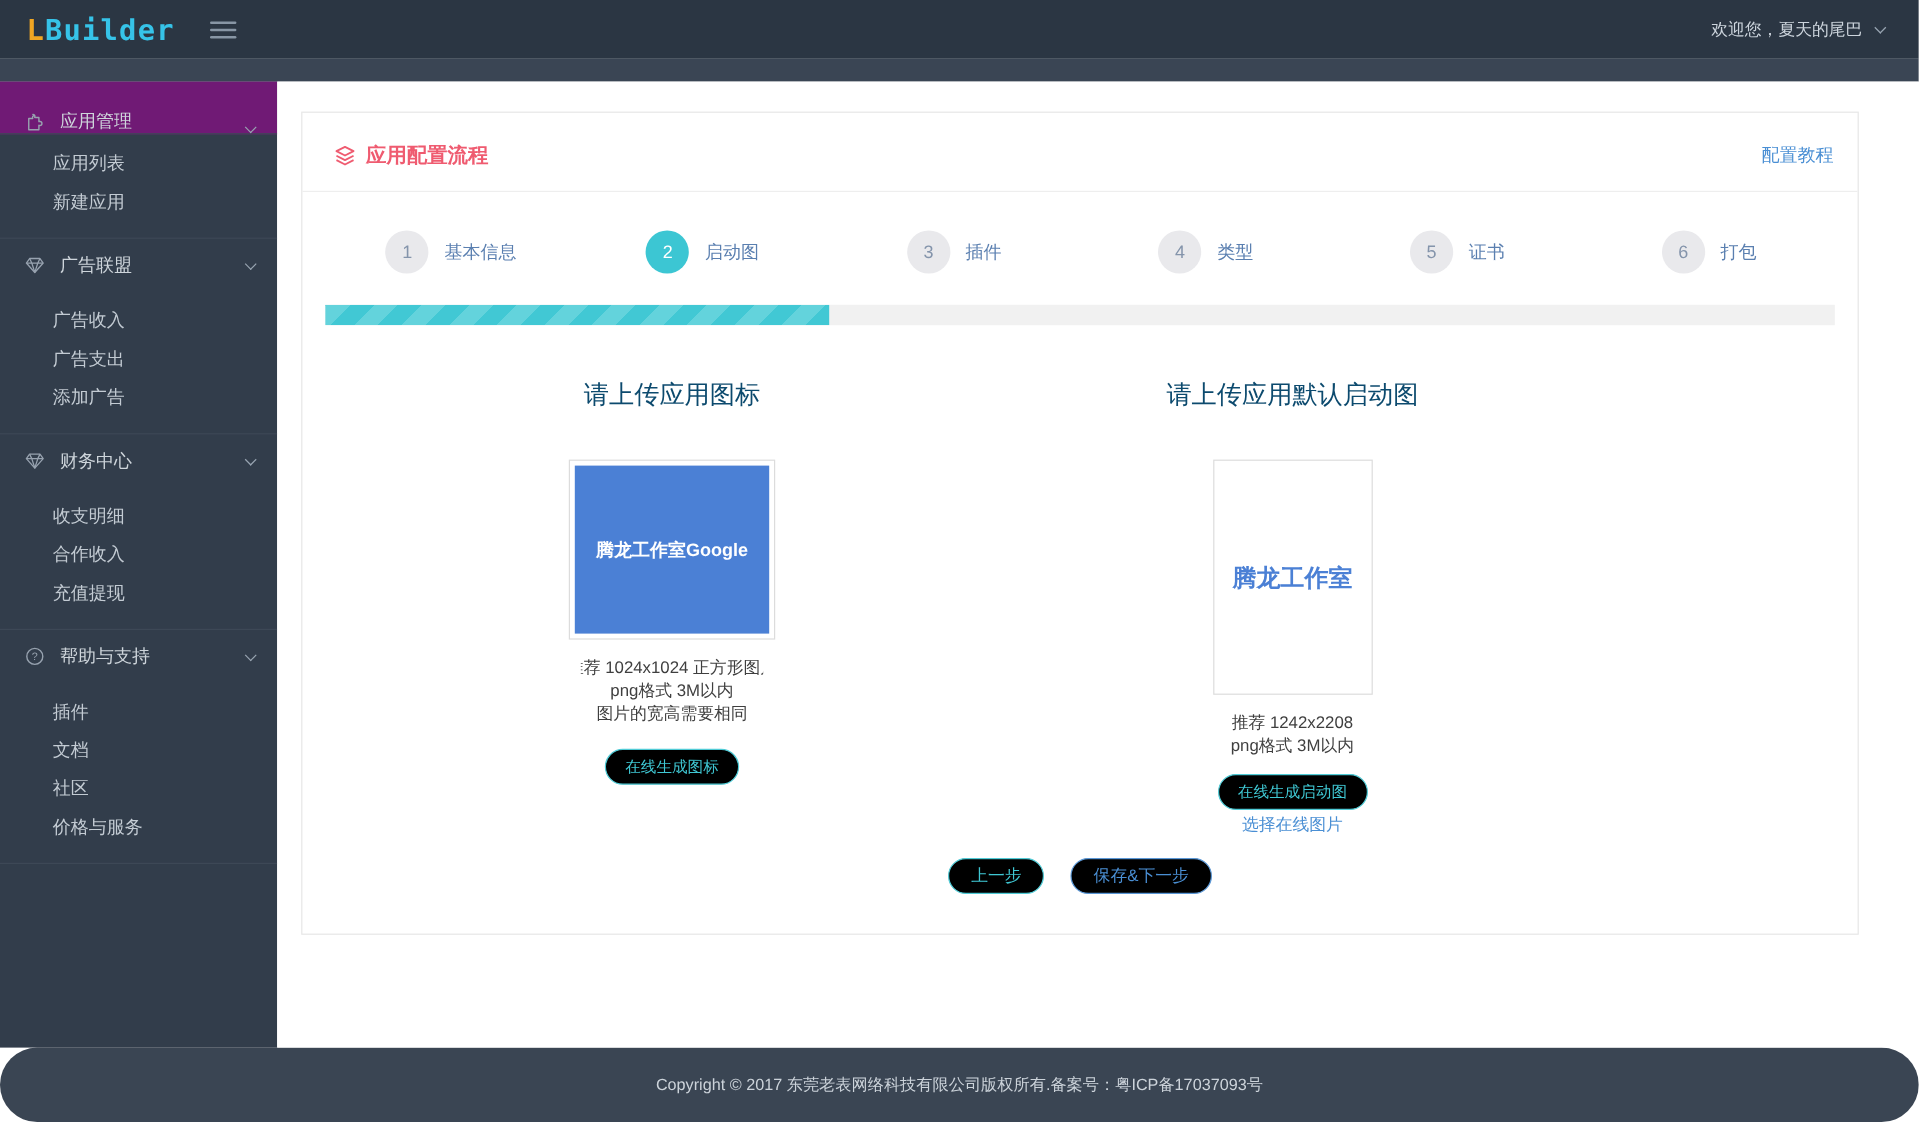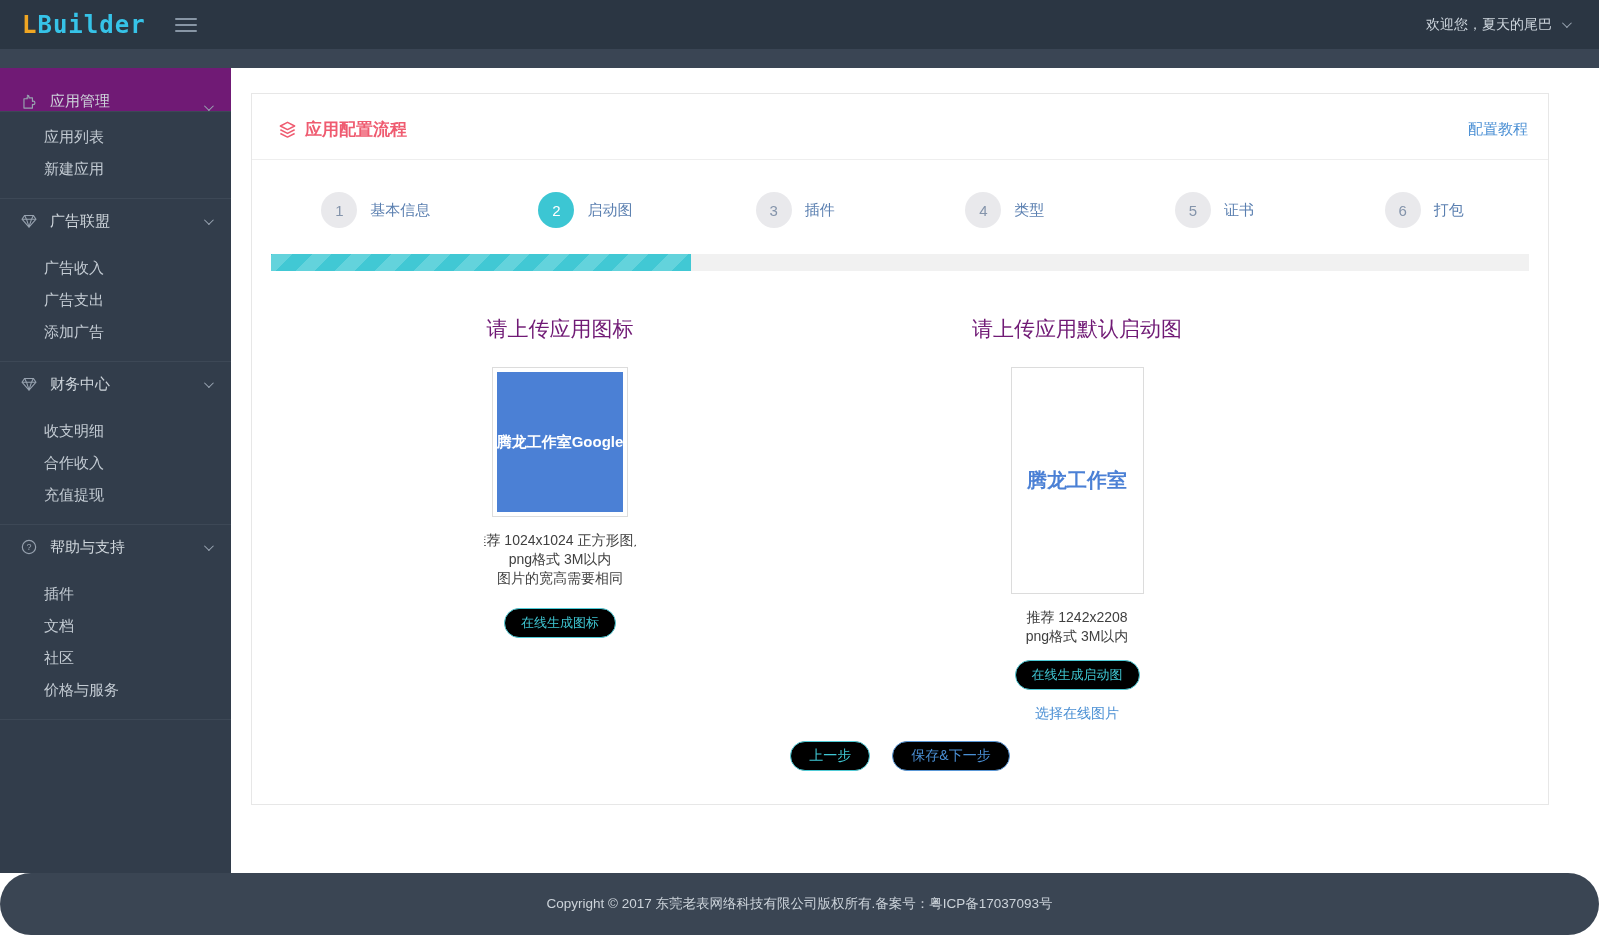--- a/index.html
+++ b/index.html
@@ -46,35 +46,35 @@
   .step.active .step-circle { background:var(--teal,#3cc6d3); color:#fff; }
   .step-label { font-size:15px; color:var(--step-label,#5a7fb0); }
 
   
   .progress-track { margin:26px 19px 0 19px; height:17px; background:#f1f1f1; overflow:hidden; }
   .progress-fill { height:100%; background:repeating-linear-gradient(-45deg,#41c8d4 0 14px,#63d3dc 14px 28px); }
 
   
   .upload-row { display:flex; padding-left:158px; gap:217px; margin-top:44px; }
   .upload-col { width:300px; display:flex; flex-direction:column; align-items:center; }
-  .upload-title { font-size:21px; color:#701a75; margin-bottom:24px; white-space:nowrap; }
-  .icon-frame { width:136px; height:150px; border:1px solid #dcdcdc; background:#fff; padding:4px; cursor:pointer; }
+  .upload-title { font-size:21px; color:#0c4a6e; margin-bottom:40px; white-space:nowrap; }
+  .icon-frame { width:172px; height:150px; border:1px solid #dcdcdc; background:#fff; padding:4px; cursor:pointer; }
   .icon-inner { width:100%; height:100%; background:var(--box-blue,#4b80d5); display:flex; align-items:center; justify-content:center; }
   .icon-inner span { color:#fff; font-size:15px; font-weight:bold; white-space:nowrap; }
-  .splash-frame { width:133px; height:227px; border:1px solid #dcdcdc; background:#fff; display:flex; align-items:center; justify-content:center; cursor:pointer; }
+  .splash-frame { width:133px; height:196px; border:1px solid #dcdcdc; background:#fff; display:flex; align-items:center; justify-content:center; cursor:pointer; }
   .splash-frame span { color:var(--box-blue,#4b80d5); font-size:20px; font-weight:bold; white-space:nowrap; }
   .hints { margin-top:14px; text-align:center; font-size:14px; color:#3f3f3f; line-height:19px; }
   .hint-clip { width:152px; overflow:hidden; display:flex; justify-content:center; }
   .hint-clip span { white-space:nowrap; }
   .pill { display:inline-block; background:#000000; border-radius:16px; padding:5px 16px; font-size:13px; cursor:pointer; white-space:nowrap; }
   .pill.teal { border:1px solid #4fcbd6; color:#3fc7d3; }
   .pill.blue { border:1px solid #5a97d6; color:#4a8fd4; }
   .gen-btn { margin-top:20px; }
   .gen-btn2 { margin-top:14px; }
-  .online-link { margin-top:15px; font-size:14px; color:var(--blue,#4a8fd4); cursor:pointer; }
+  .online-link { margin-top:4px; font-size:14px; color:var(--blue,#4a8fd4); cursor:pointer; }
 
   .actions { display:flex; justify-content:center; gap:22px; margin-top:18px; padding-bottom:33px; }
   .actions .pill { font-size:14px; padding:5px 18px; }
 
   
   .footer { height:62px; background:#3a4553; display:flex; align-items:center; justify-content:center;border-radius:31px; }
   .footer span { color:#ccd3da; font-size:13.5px; }
 </style>
 </head>
 <body>

